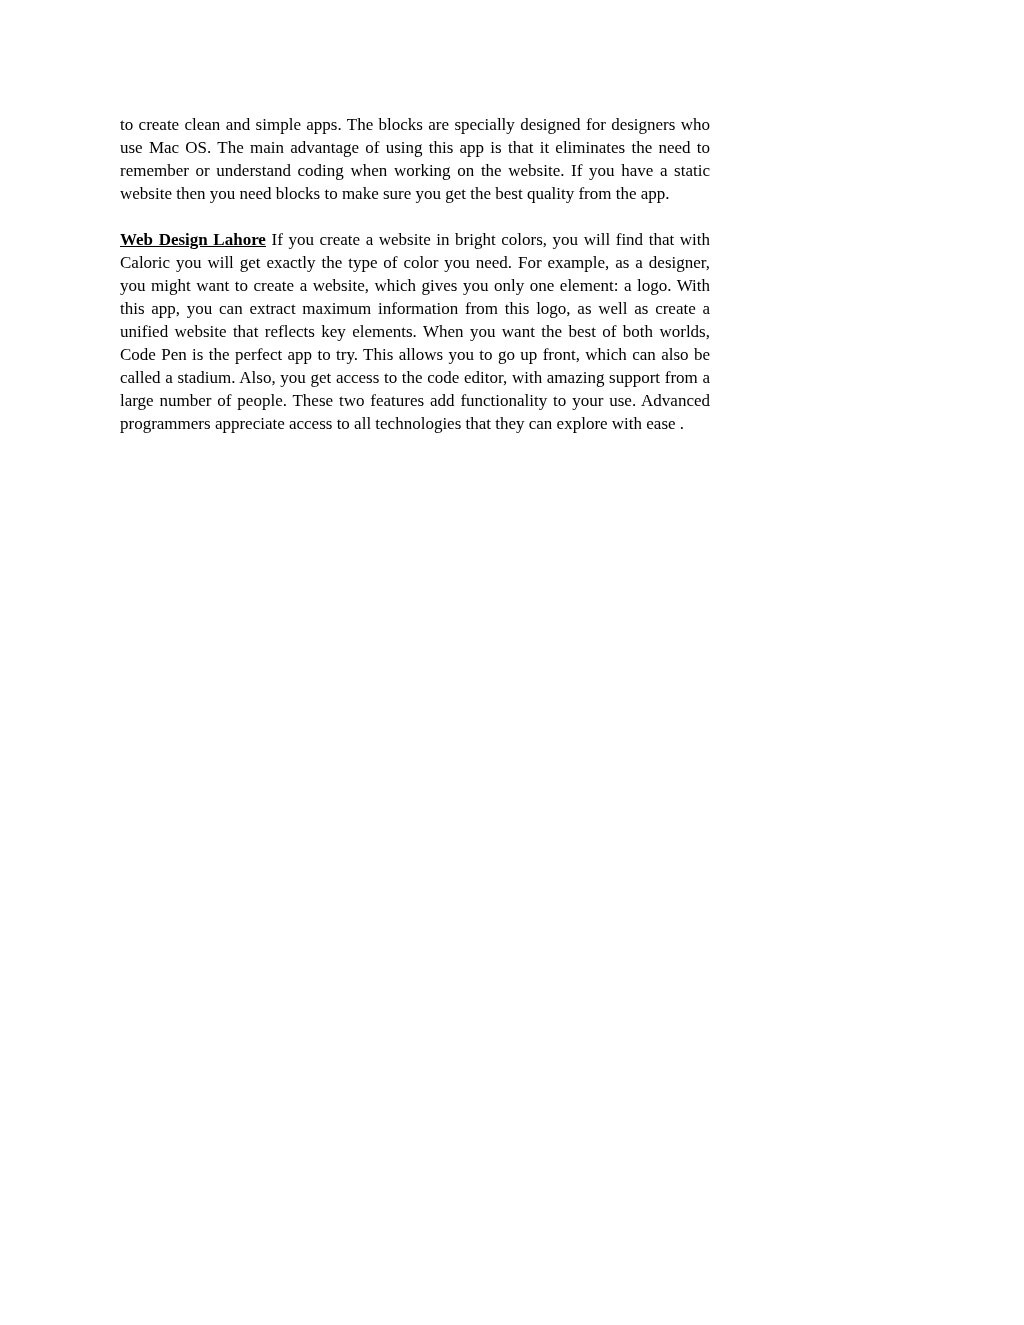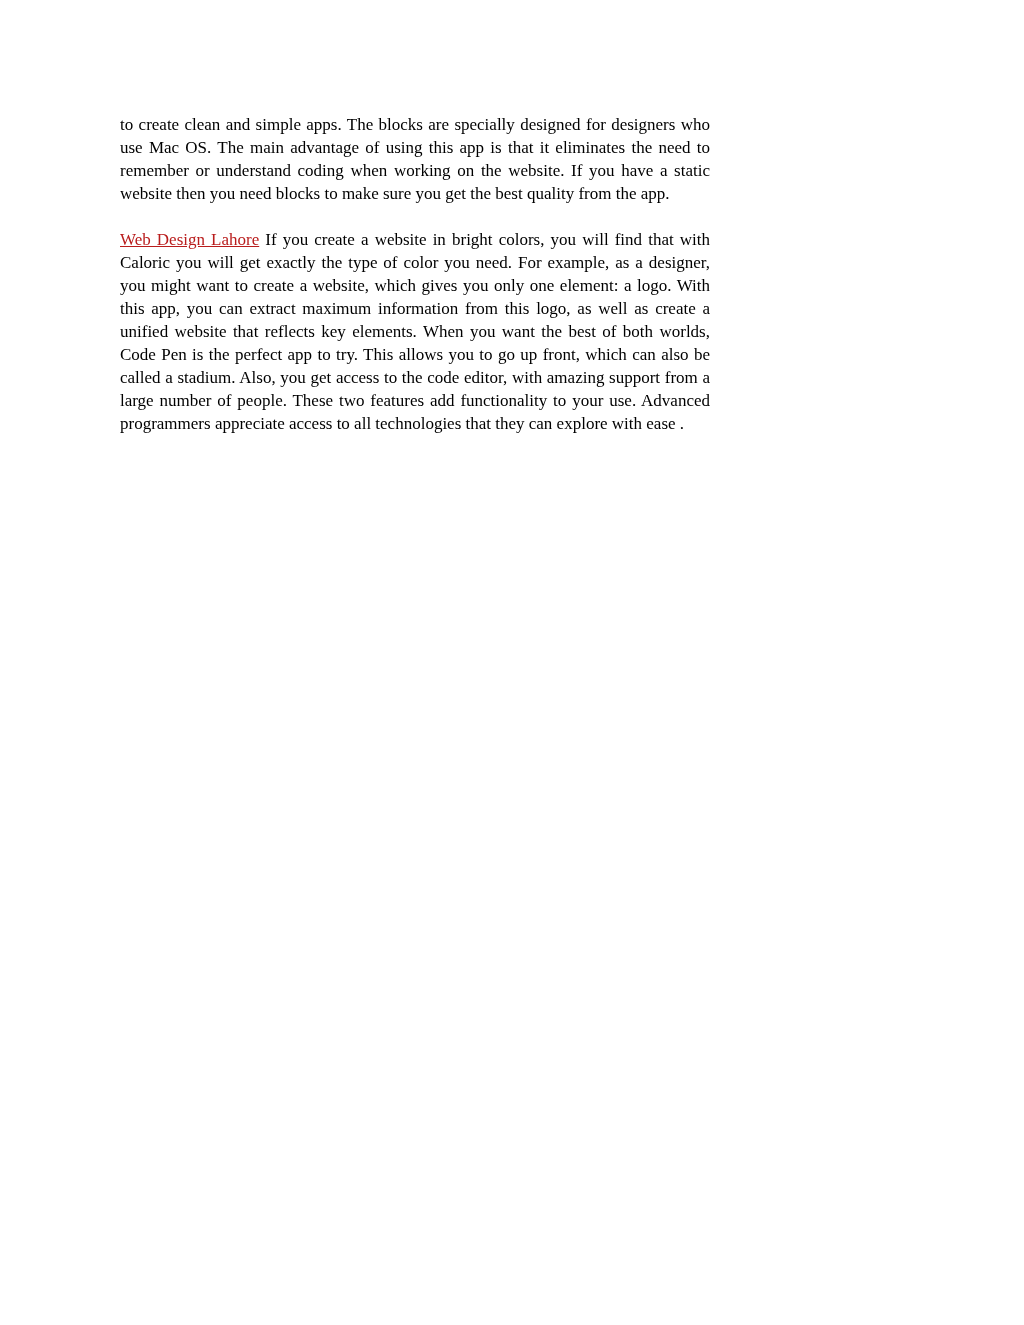--- a/index.html
+++ b/index.html
@@ -27,22 +27,22 @@
   }
   .doc-paragraph {
     font-size: 17px;
     line-height: 23px;
     text-align: justify;
     text-justify: inter-word;
     margin: 0 0 23px 0;
     color: #000000;
   }
   .doc-link {
-    color: #b91c1c;
-    font-weight: normal;
+    color: #000000;
+    font-weight: bold;
     text-decoration: underline;
     cursor: pointer;
   }
 </style>
 </head>
 <body>
 
 <div class="page">
 
   <p class="doc-paragraph"><span>to create clean and simple apps. The blocks are specially designed for designers who use Mac OS. The main advantage of using this app is that it eliminates the need to remember or understand coding when working on the website. If you have a static website then you need blocks to make sure you get the best quality from the app.</span></p>

